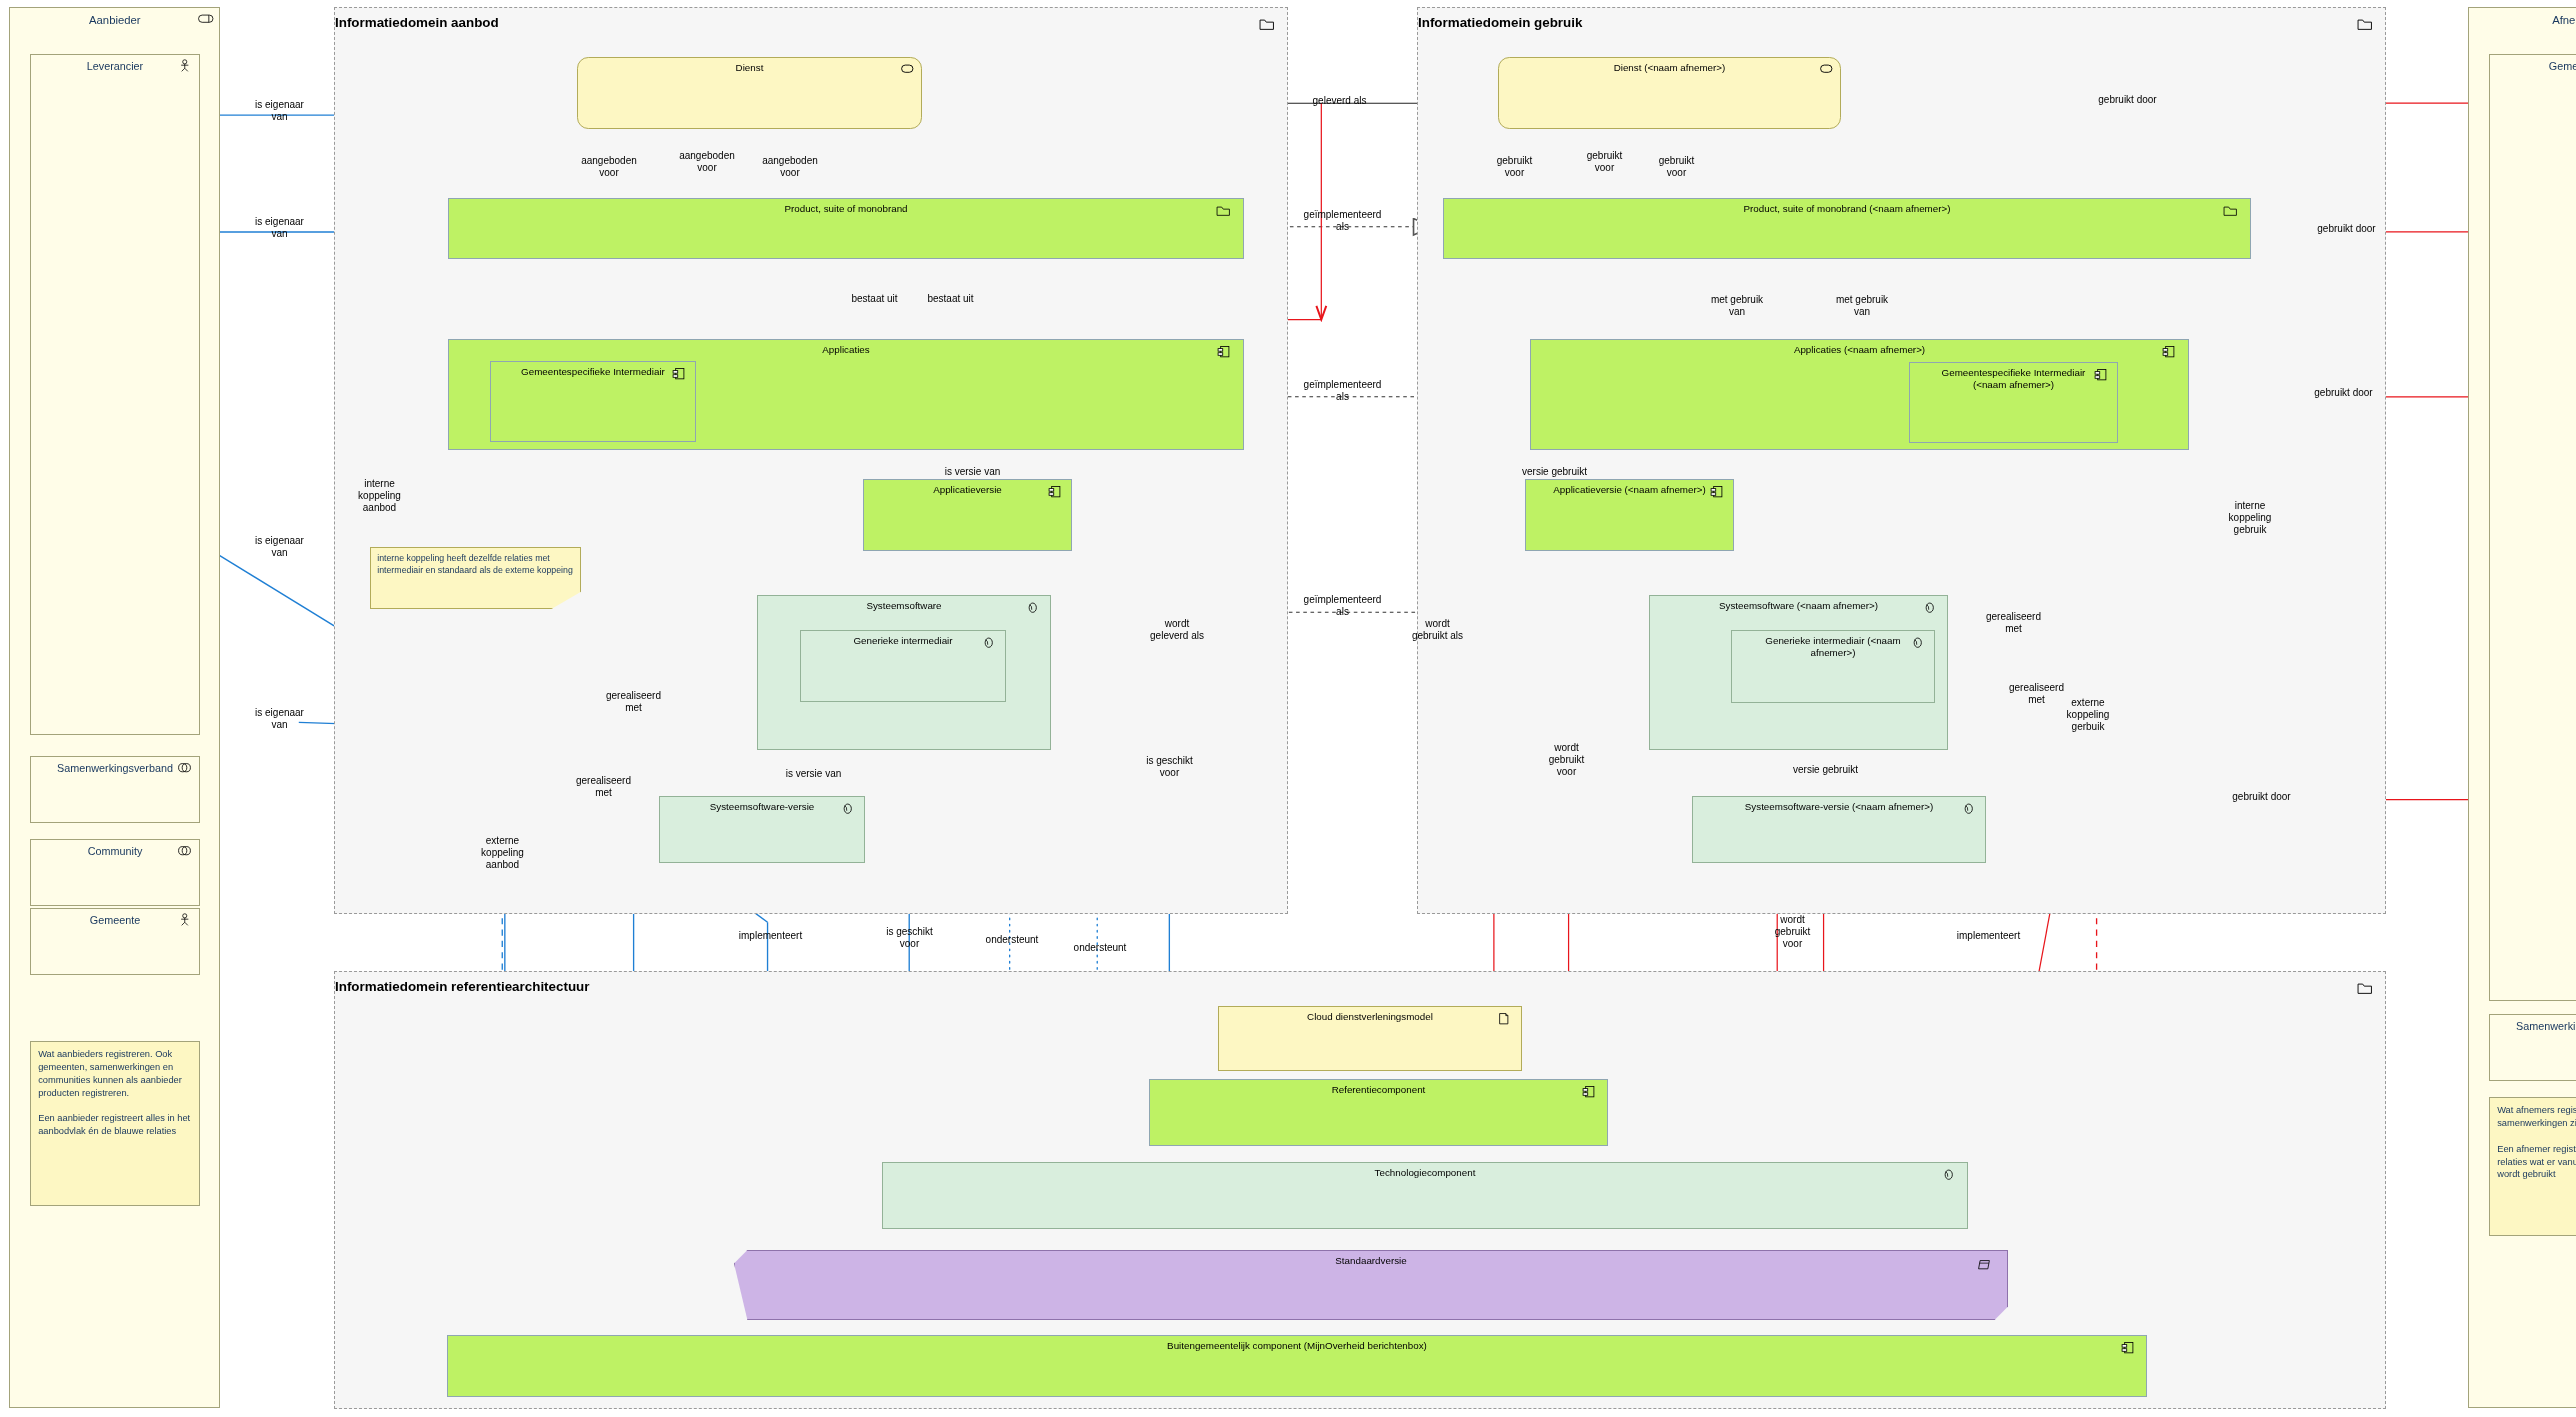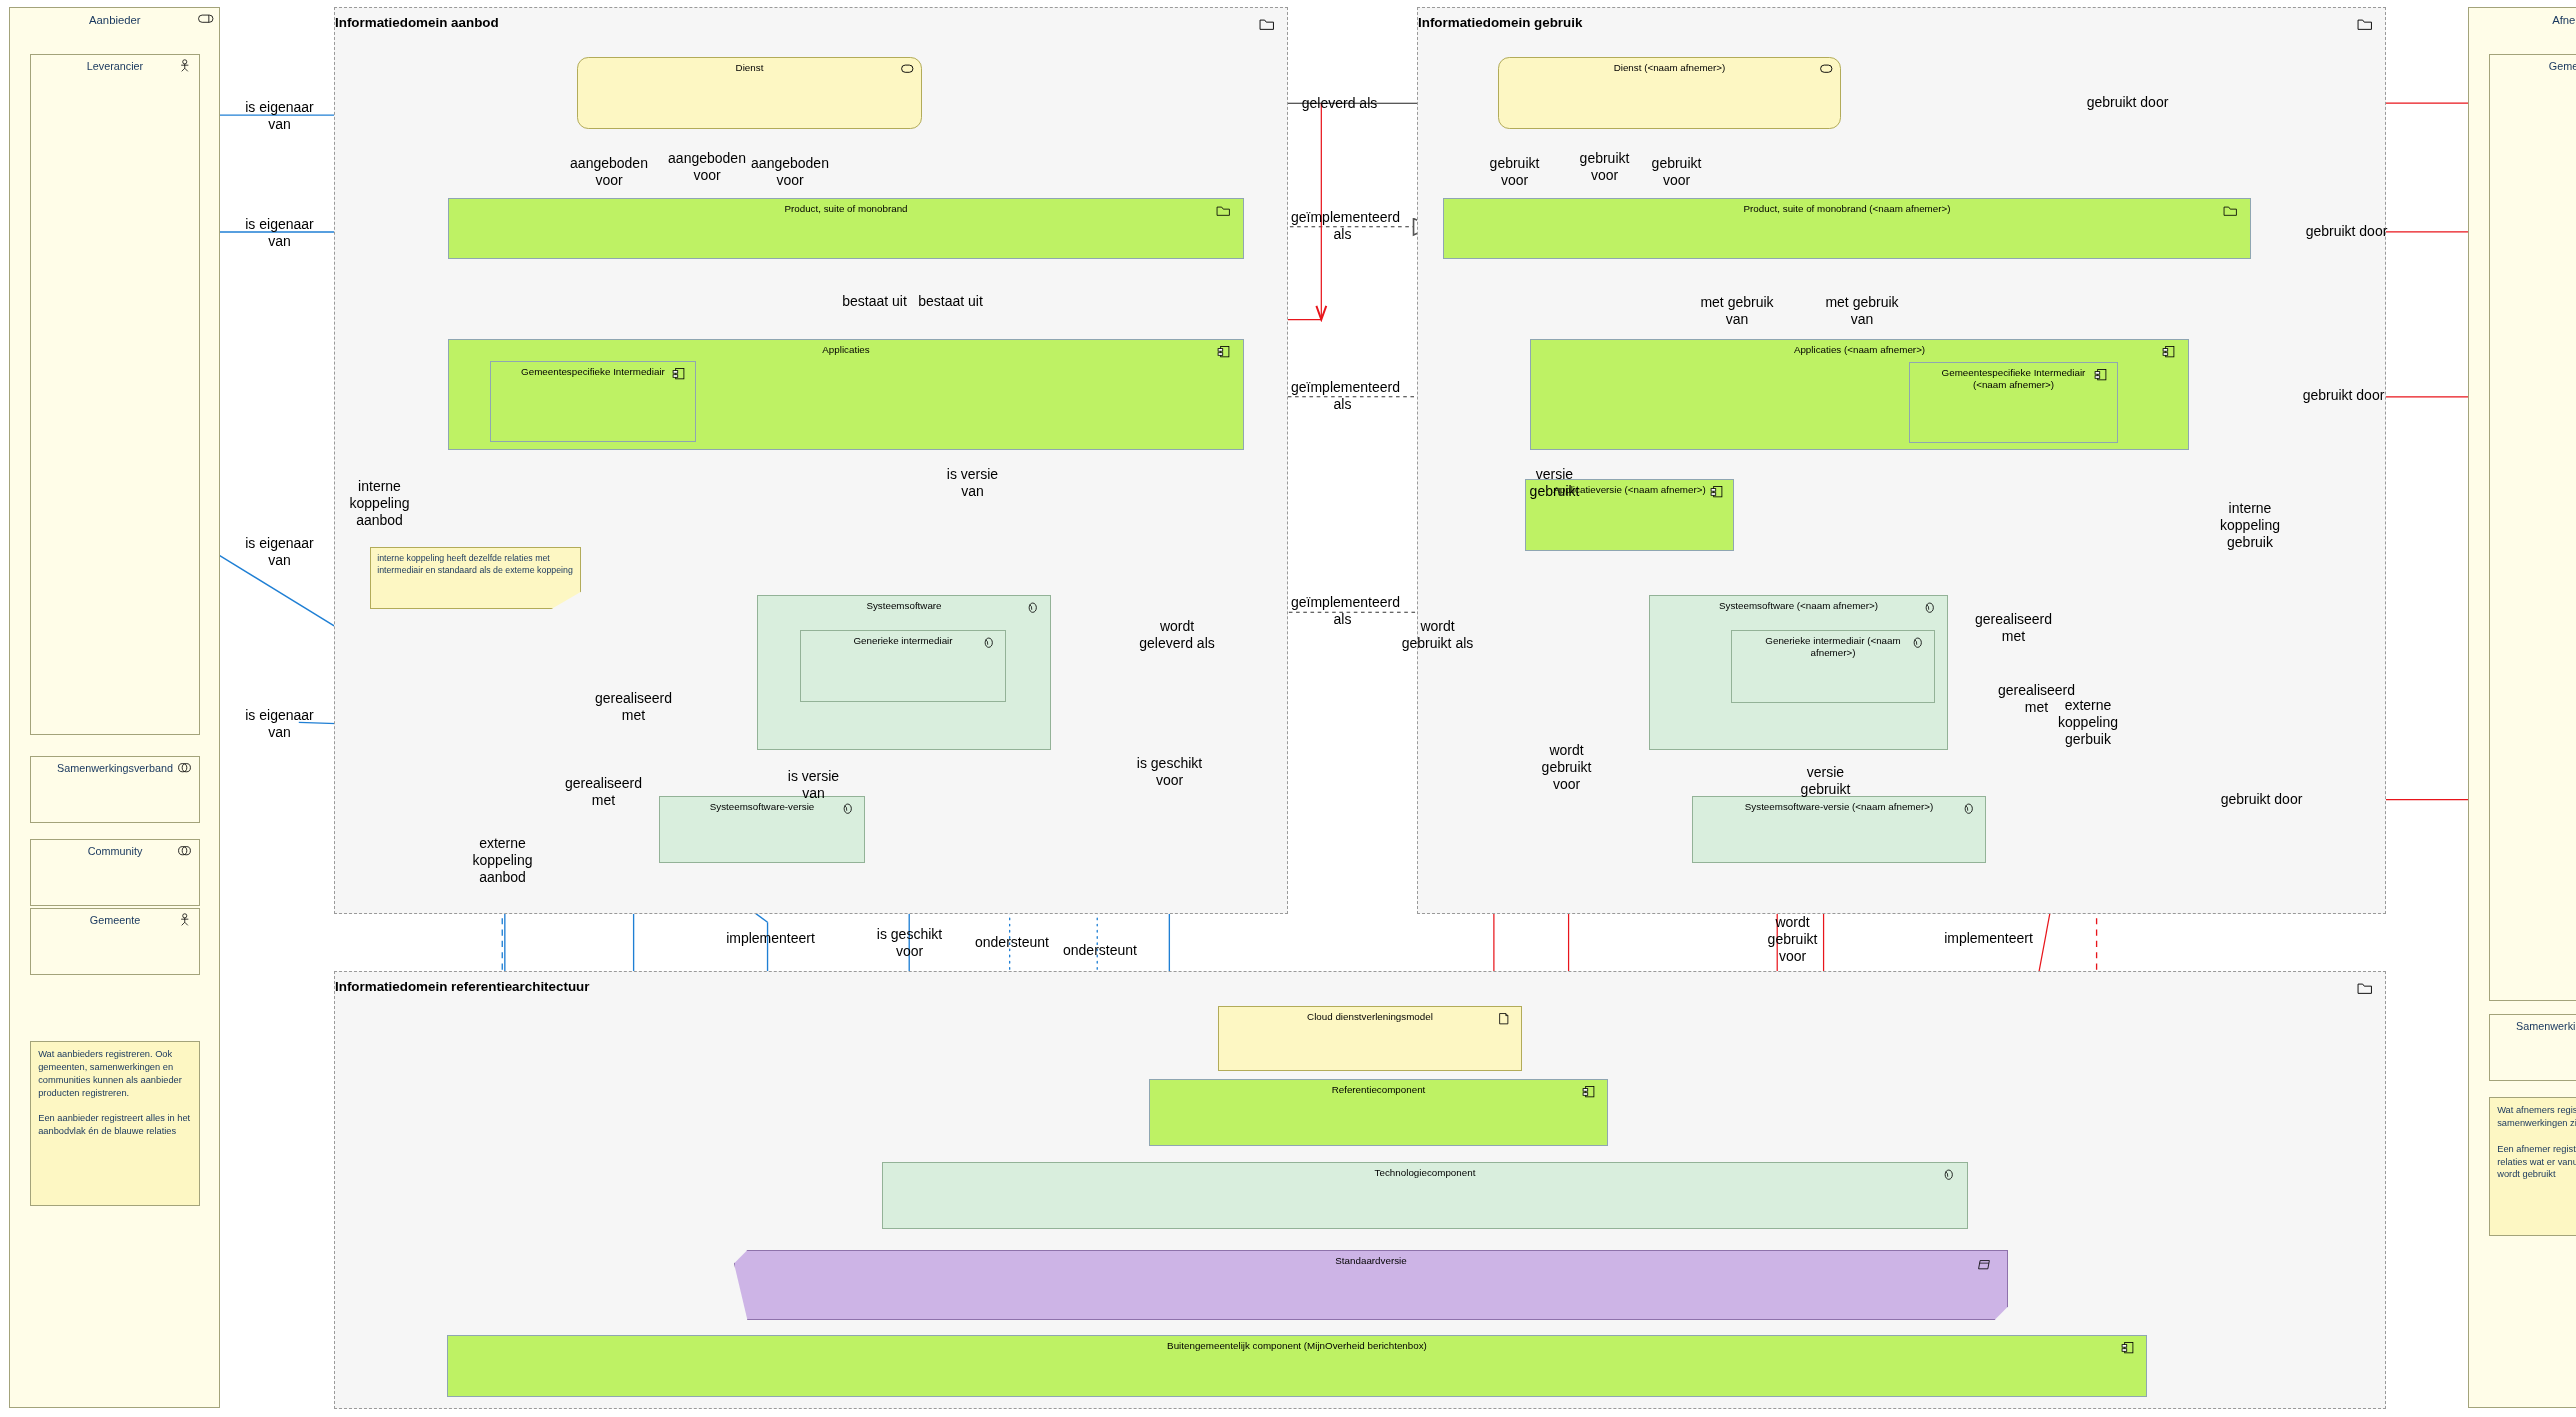--- a/index.html
+++ b/index.html
@@ -25,21 +25,21 @@
   .meaning{background:#fdf7c3;border:0.8px solid #b2ab59;}
   .stdver{background:#cdb4e6;border:0.8px solid #8e72ab;}
   .elem-title{position:absolute;left:0;right:0;top:4.1px;text-align:center;
     font-size:9.8px;color:#000;line-height:1.22;padding:0 21.6px;box-sizing:border-box;}
   
   .note{position:absolute;background:#fdf7c3;border:0.8px solid #b2ab59;box-sizing:border-box;
      padding:5.2px 6.2px;font-size:8.8px;color:#17365d;line-height:1.32;white-space:pre-line;}
   .note.folded{clip-path:polygon(0 0,100% 0,100% 72%,86% 100%,0 100%);}
   .note-yellow{position:absolute;background:#fdf7c3;border:0.8px solid #a3a37a;box-sizing:border-box;
      padding:6.2px 7.2px;font-size:9.3px;color:#17365d;line-height:1.38;white-space:pre-line;}
-  .lbl{position:absolute;font-size:14px;color:#000;text-align:center;line-height:1.2;
+  .lbl{position:absolute;font-size:10px;color:#000;text-align:center;line-height:1.2;
      white-space:pre-line;pointer-events:none;}
   svg.ovl{position:absolute;left:0;top:0;width:2689px;height:1418px;overflow:visible;}
   
   .ico{position:absolute;right:5.2px;top:4.1px;width:17.5px;height:13.4px;}
 </style>
 </head>
 <body>
 
 <div id="canvas">
 
@@ -289,20 +289,28 @@
 
   <div class="box app" style="left:490px;top:361px;width:206px;height:81px;">
     <div class="elem-title">Gemeentespecifieke Intermediair</div>
     <svg class="ico" style="right:7.2px;top:5.2px;" viewBox="0 0 26 26">
       <rect x="7" y="3" width="16" height="20" fill="none" stroke="#000" stroke-width="1.6"></rect>
       <rect x="2" y="7" width="9" height="5" fill="#fff" stroke="#000" stroke-width="1.6"></rect>
       <rect x="2" y="15" width="9" height="5" fill="#fff" stroke="#000" stroke-width="1.6"></rect>
     </svg>
   </div>
 
+  <div class="box app" style="left:863px;top:479px;width:209px;height:72px;">
+    <div class="elem-title">Applicatieversie</div>
+    <svg class="ico" style="right:7.2px;top:5.2px;" viewBox="0 0 26 26">
+      <rect x="7" y="3" width="16" height="20" fill="none" stroke="#000" stroke-width="1.6"></rect>
+      <rect x="2" y="7" width="9" height="5" fill="#fff" stroke="#000" stroke-width="1.6"></rect>
+      <rect x="2" y="15" width="9" height="5" fill="#fff" stroke="#000" stroke-width="1.6"></rect>
+    </svg>
+  </div>
 
   <div class="box tech" style="left:757px;top:595px;width:294px;height:155px;">
     <div class="elem-title">Systeemsoftware</div>
     <svg class="ico" style="right:8.2px;top:5.2px;" viewBox="0 0 26 26">
       <ellipse cx="13" cy="13" rx="7" ry="9" fill="none" stroke="#000" stroke-width="1.6"></ellipse>
       <path d="M7,7 Q12,10 11,17" fill="none" stroke="#000" stroke-width="1.5"></path>
     </svg>
   </div>
 
   <div class="box tech" style="left:800px;top:630px;width:206px;height:72px;">

